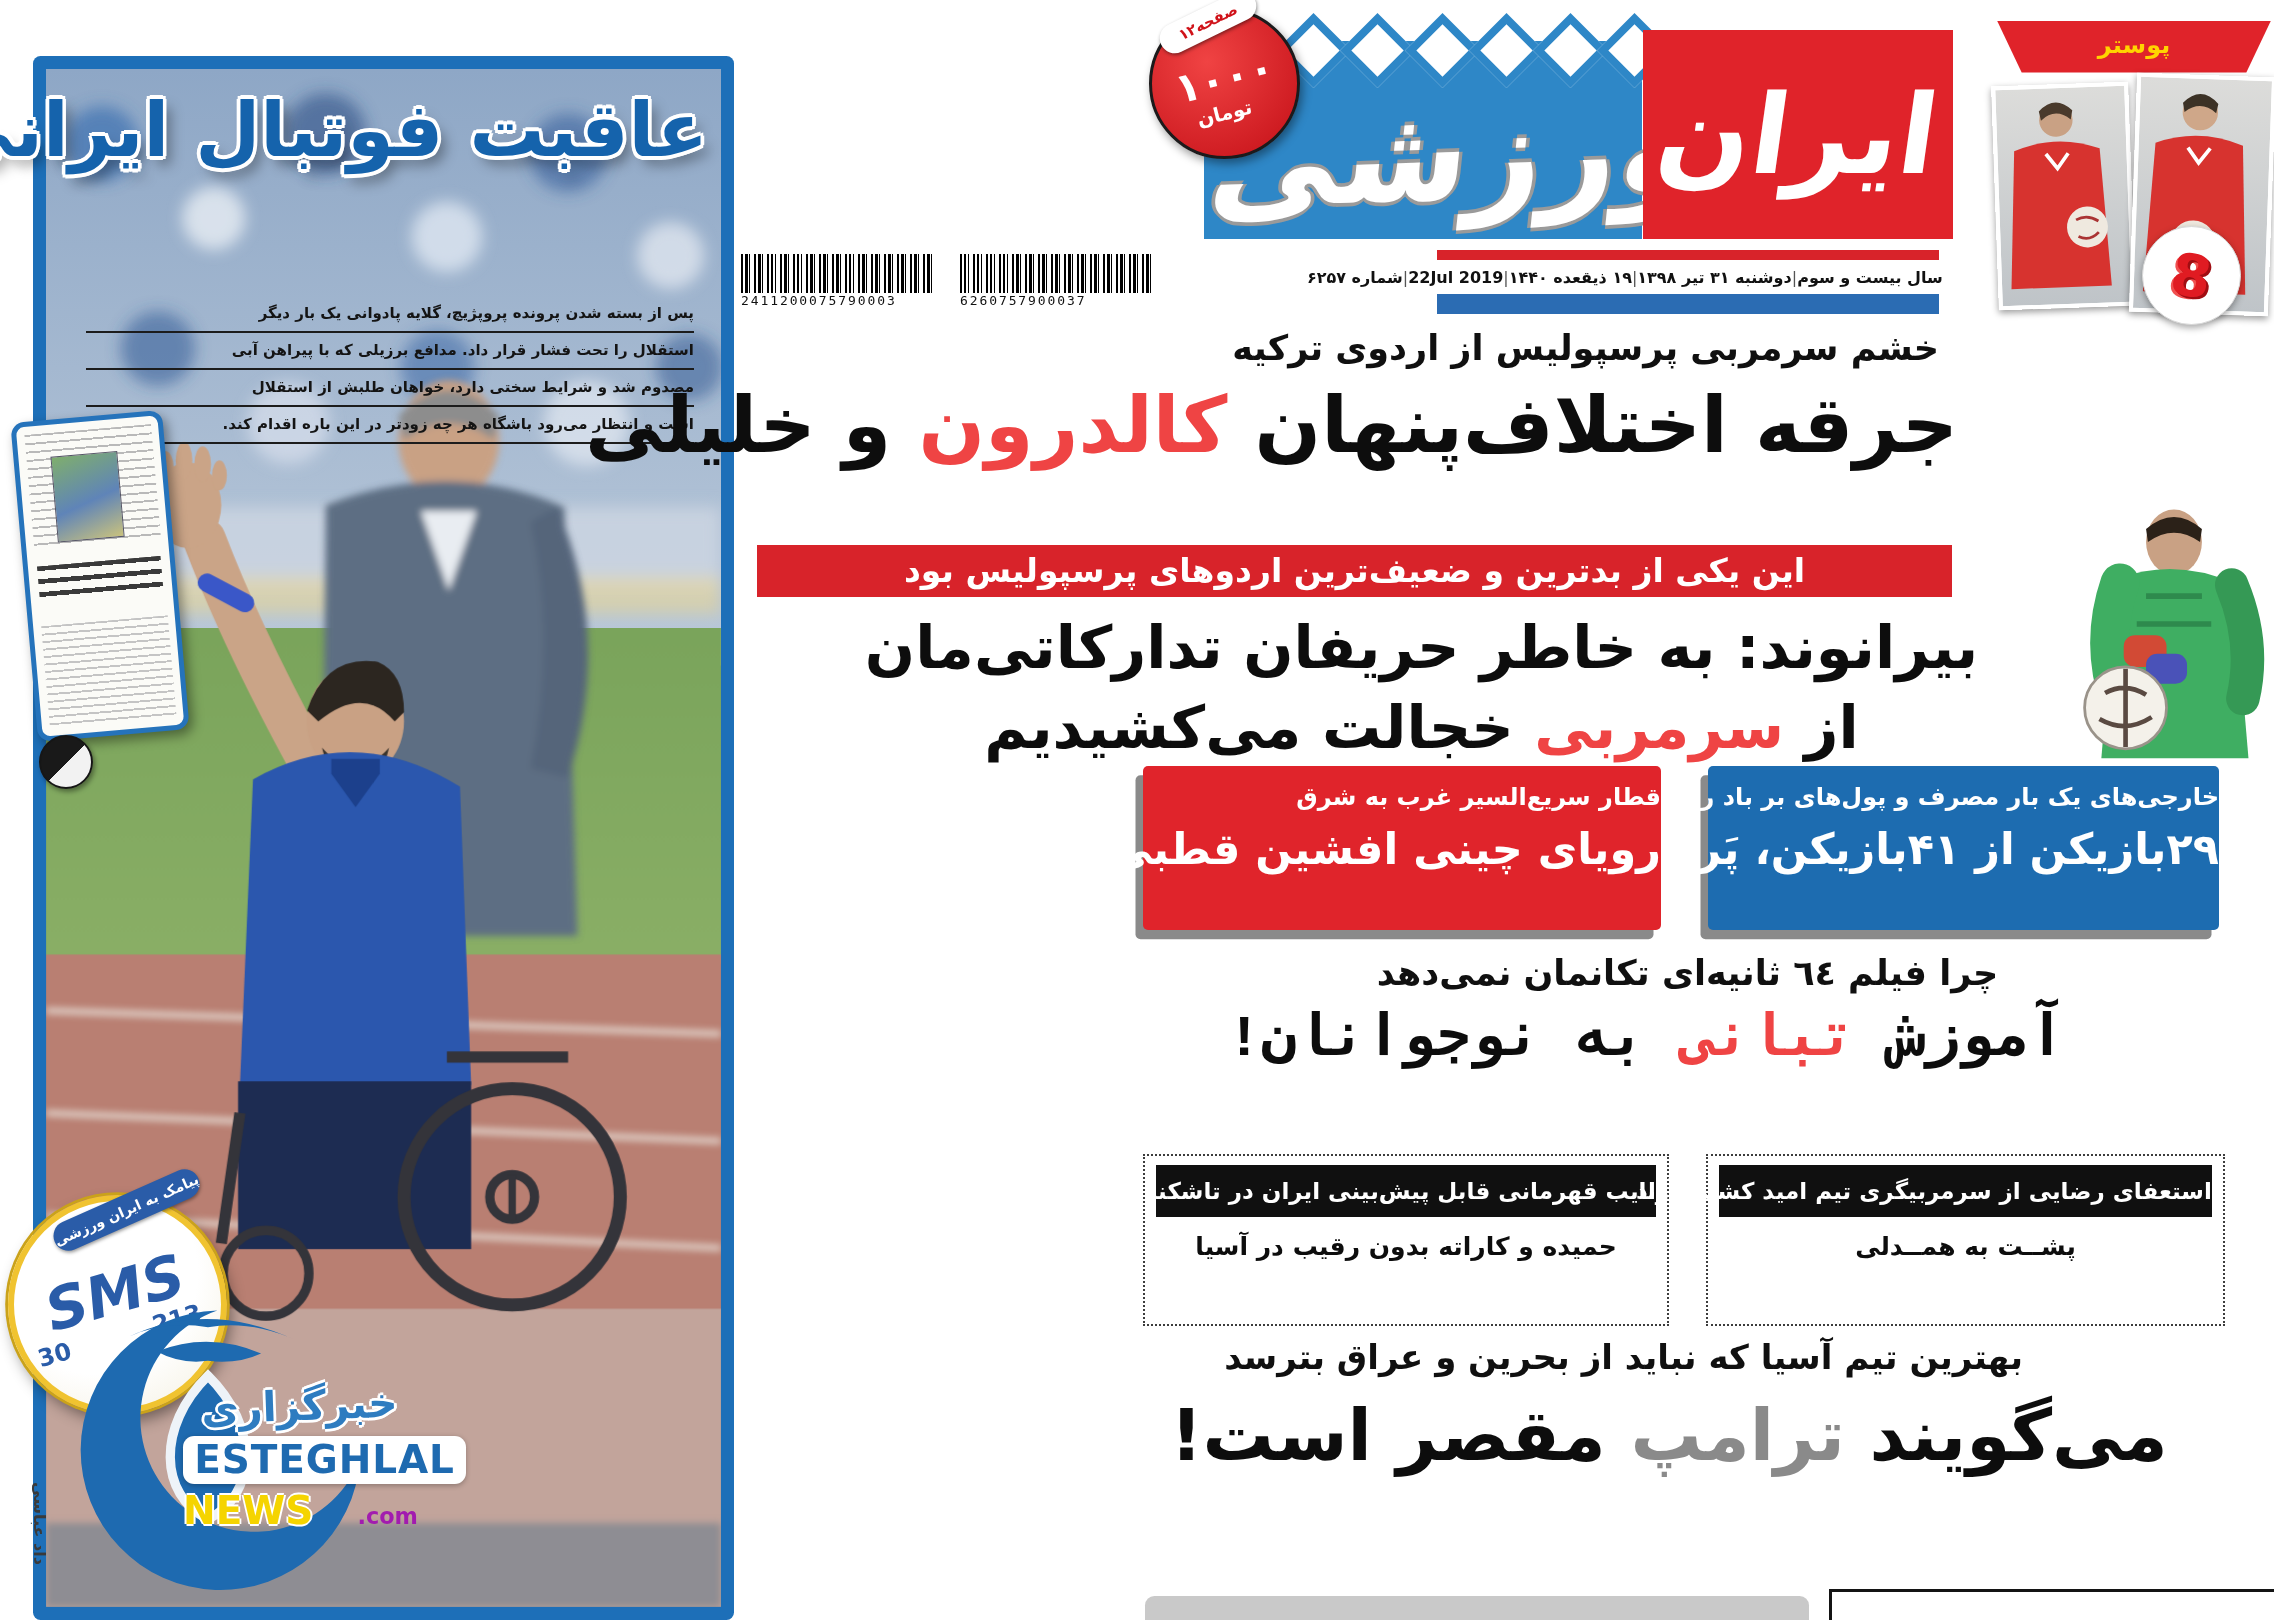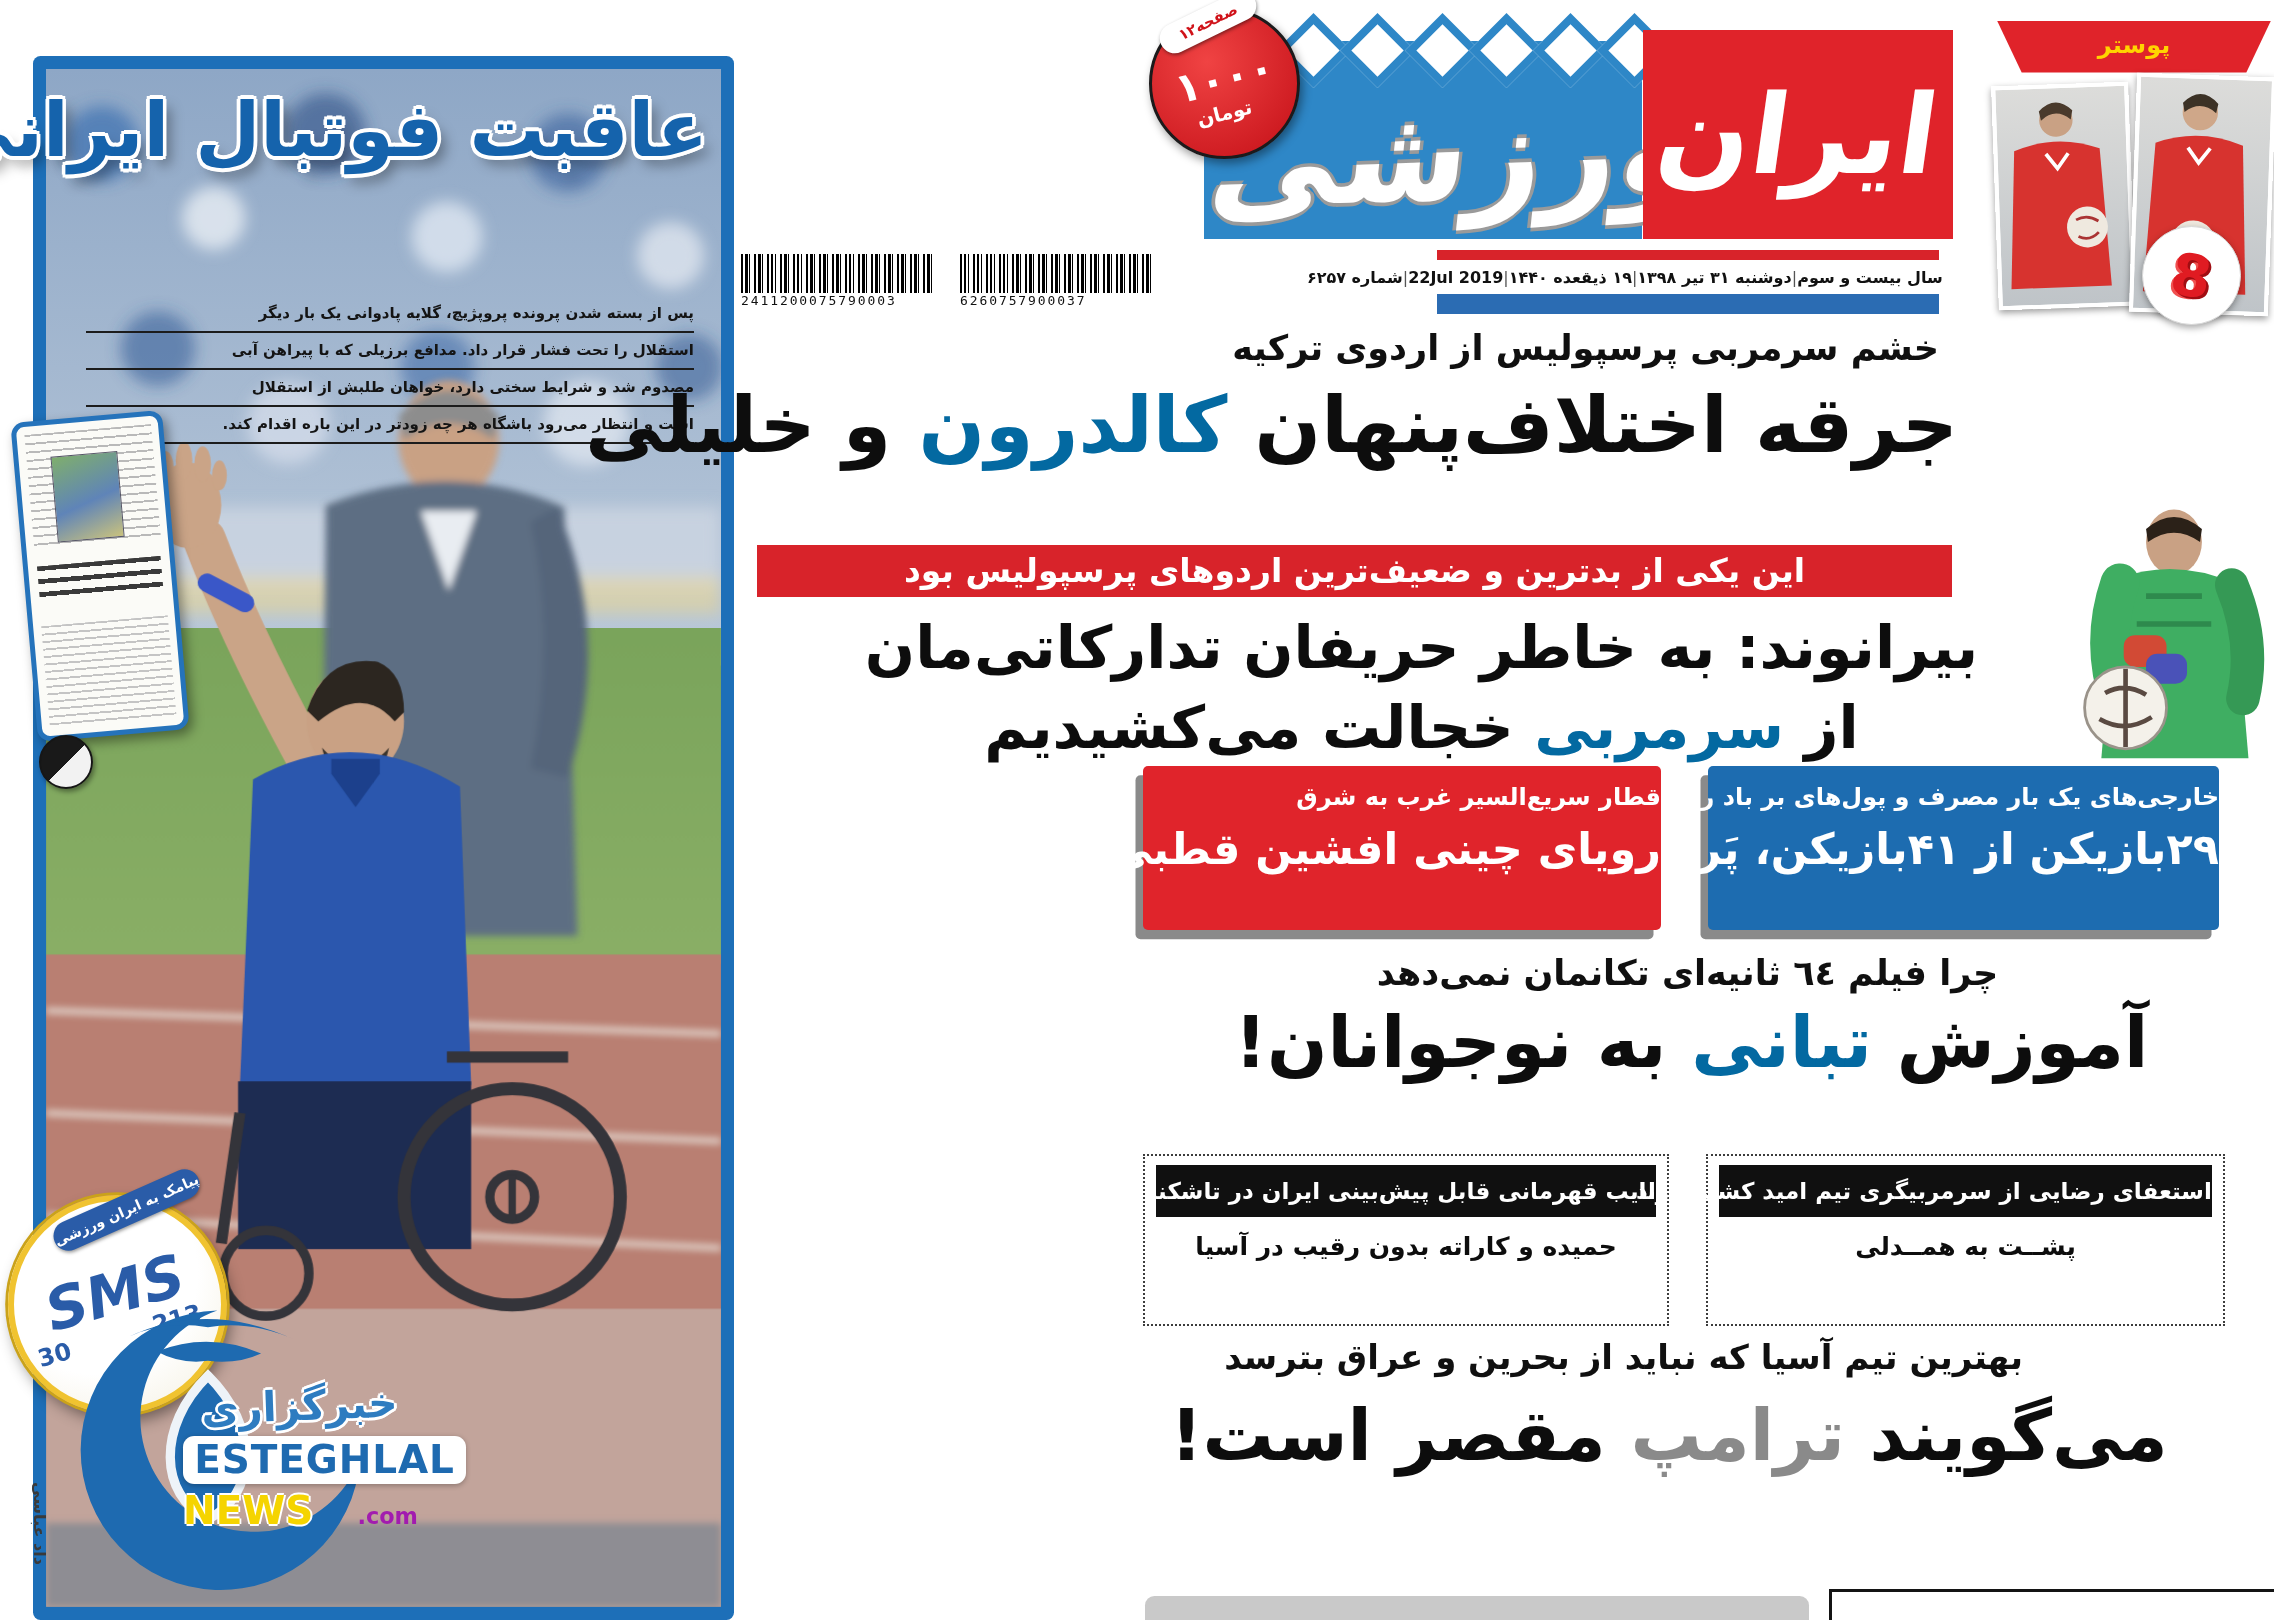--- a/index.html
+++ b/index.html
@@ -95,32 +95,32 @@
 
   
   .kick{font-weight:bold;color:#101010;white-space:nowrap;text-align:center;}
   .kick1{left:1286px;top:328px;width:653px;font-size:35px;}
   .hl1{left:746px;top:380px;width:1212px;font-size:78px;font-weight:bold;color:#0d0d0d;
       white-space:nowrap;text-align:center;letter-spacing:-1.9px;}
   .red-strip{left:757px;top:545px;width:1195px;height:52px;background:#d8232a;color:#fff;
       font-size:33px;font-weight:bold;text-align:center;line-height:52px;white-space:nowrap;}
   .hl2{left:839px;top:608px;width:1165px;font-size:59px;font-weight:bold;color:#0d0d0d;
       text-align:center;line-height:80px;white-space:nowrap;}
-  .red{color:#0369a1;}
+  .red{color:#ef4444;}
   .grayw{color:#8a8a8a;}
 
   .promo-box{border-radius:5px;box-shadow:-7.5px 9.3px 0 rgba(42,42,42,.55);color:#fff;text-align:right;}
   .red-box{left:1143px;top:766px;width:518px;height:164px;background:#e0242b;}
   .blue-box{left:1708px;top:766px;width:511px;height:164px;background:#1d6cb0;}
   .box-kicker{margin-top:17px;font-size:24px;font-weight:bold;white-space:nowrap;}
   .box-head{margin-top:13px;font-size:43px;font-weight:bold;white-space:nowrap;}
 
   .kick3{left:1352px;top:953px;width:671px;font-size:35px;}
-  .hl3{left:1165px;top:1001px;width:1053px;font-size:71px;font-weight:bold;color:#0d0d0d;
-      white-space:nowrap;text-align:center;letter-spacing:-1.9px;}
+  .hl3{left:1119px;top:1001px;width:1053px;font-size:58px;font-weight:bold;color:#0d0d0d;
+      white-space:nowrap;text-align:center;letter-spacing:-1.9px;font-family:Liberation Mono, monospace;}
 
   .dotted-box{border:2.8px dotted #3c3c3c;background:#fff;}
   .dotted-left{left:1143px;top:1154px;width:522px;height:168px;}
   .dotted-right{left:1706px;top:1154px;width:515px;height:168px;}
   .dotted-bar{margin:9.3px 11.2px 0 11.2px;height:52px;background:#101010;color:#fff;font-size:23px;font-weight:bold;
       text-align:center;line-height:52px;white-space:nowrap;}
   .dotted-head{margin-top:15px;font-size:25px;font-weight:bold;color:#0d0d0d;text-align:center;white-space:nowrap;}
 
   .kick4{left:1259px;top:1337px;width:764px;font-size:34px;}
   .hl4{left:1119px;top:1385px;width:1100px;font-size:71px;font-weight:bold;color:#0d0d0d;

